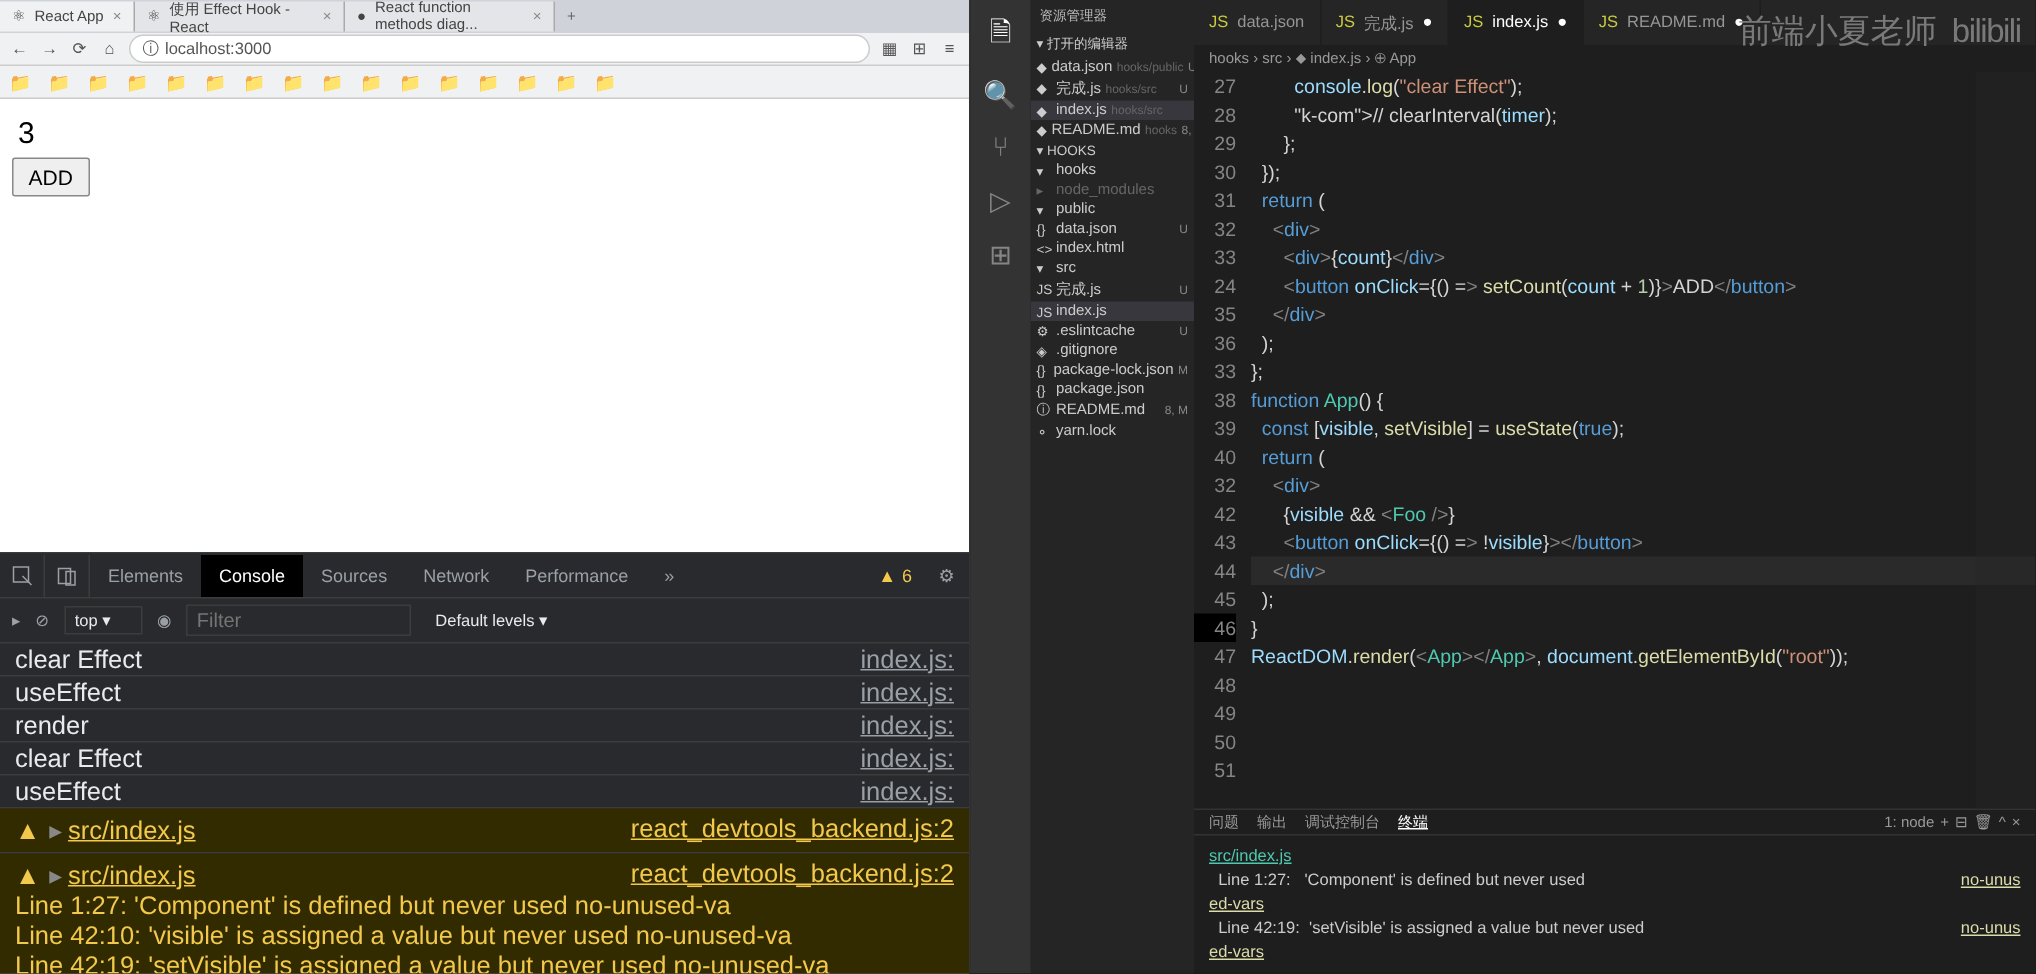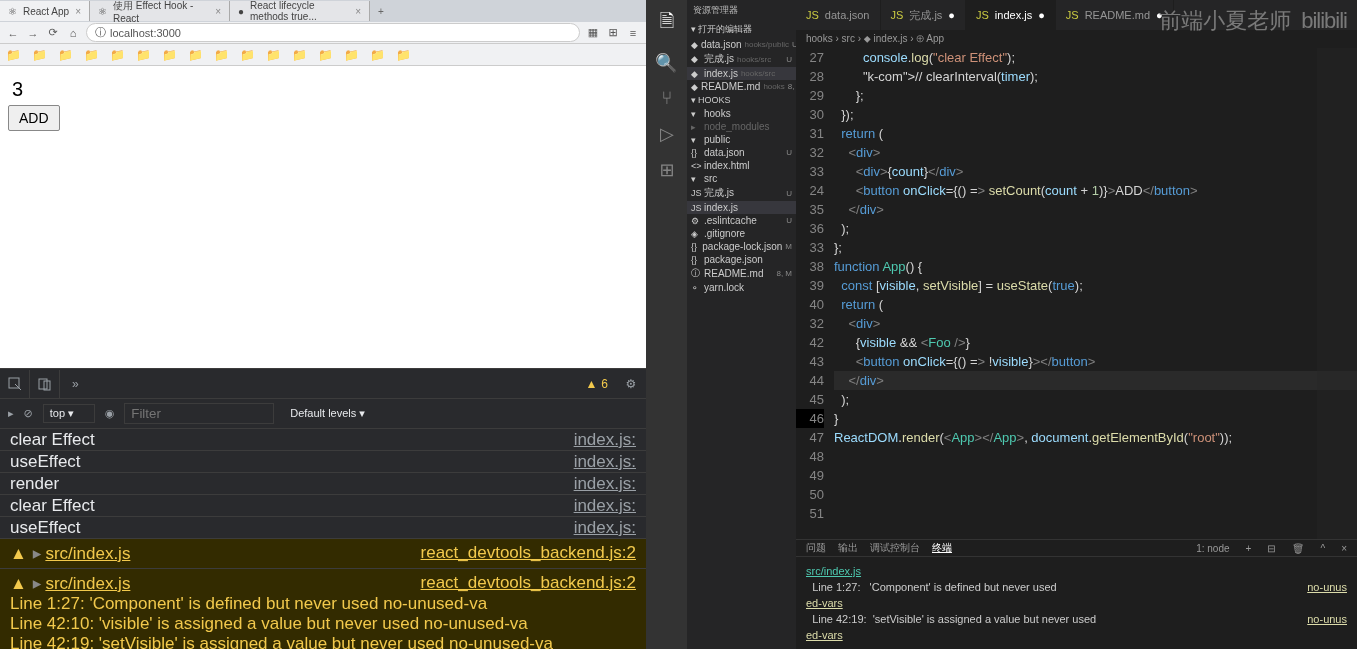--- a/index.html
+++ b/index.html
@@ -59,21 +59,21 @@
 .gutter{width:38px;text-align:right;color:#858585;padding-right:10px;user-select:none}
 .code{flex:1;color:#d4d4d4;white-space:pre}
 .minimap{position:absolute;right:0;top:0;width:40px;height:100%;background:#252526;opacity:.4}
 .k-blue{color:#569cd6}.k-lblue{color:#9cdcfe}.k-fn{color:#dcdcaa}.k-str{color:#ce9178}.k-type{color:#4ec9b0}.k-num{color:#b5cea8}.k-tag{color:#808080}
 .cursor-line{background:#2a2a2a}
 .watermark{position:absolute;top:6px;right:10px;display:flex;align-items:center;gap:10px;color:#888;font-size:22px;font-weight:normal;opacity:.85;z-index:5}
 .watermark .bili{font-family:sans-serif;letter-spacing:-1px}
 .terminal{height:110px;background:#1e1e1e;border-top:1px solid #333;font-family:Menlo,monospace;font-size:11px;color:#ccc;display:flex;flex-direction:column}
 .term-tabs{height:24px;display:flex;align-items:center;gap:12px;padding:0 10px;font-size:10px;color:#999;border-bottom:1px solid #333}
 .term-tabs .tt.active{color:#fff;text-decoration:underline}
-.term-tabs .tright{margin-left:auto;display:flex;gap:16px;align-items:center}
+.term-tabs .tright{margin-left:auto;display:flex;gap:4px;align-items:center}
 .term-body{flex:1;padding:6px 10px;white-space:pre-wrap;line-height:16px}
 .t-yel{color:#dcdcaa;text-decoration:underline}.t-cyan{color:#4ec9b0;text-decoration:underline}
 svg{display:block}
 </style>
 </head>
 <body>
 
 <div class="left-pane">
   <div class="browser-tabs">
     <div class="btab active">
@@ -81,21 +81,21 @@
         <span>React App</span>
         <span class="x">×</span>
       </div>
     <div class="btab">
         <span>⚛</span>
         <span>使用 Effect Hook - React</span>
         <span class="x">×</span>
       </div>
     <div class="btab">
         <span>●</span>
-        <span>React lifecycle methods true...</span>
+        <span>React function methods diag...</span>
         <span class="x">×</span>
       </div>
     <div class="newtab">+</div>
   </div>
   <div class="addr-bar">
     <span class="nav-ico">←</span>
     <span class="nav-ico">→</span>
     <span class="nav-ico">⟳</span>
     <span class="nav-ico">⌂</span>
     <div class="url">
@@ -134,20 +134,27 @@
           <svg width="16" height="16">
             <rect x="2" y="2" width="10" height="10" fill="none" stroke="#9aa0a6"></rect>
             <path d="M8 8 l6 6" stroke="#9aa0a6"></path>
           </svg>
         </div>
       <div class="ico">
           <svg width="16" height="16">
             <rect x="2" y="3" width="8" height="10" fill="none" stroke="#9aa0a6"></rect>
             <rect x="7" y="5" width="6" height="9" fill="none" stroke="#9aa0a6"></rect>
           </svg>
+        </div>
+      <div id="dttabs" style="display:flex">
+          <div class="tab">Elements</div>
+          <div class="tab active">Console</div>
+          <div class="tab">Sources</div>
+          <div class="tab">Network</div>
+          <div class="tab">Performance</div>
         </div>
       <span class="tab">»</span>
       <div class="warn">
           <span>▲</span>
           <span>6</span>
         </div>
       <div class="gear">⚙</div>
     </div>
     <div class="dt-toolbar">
       <span>▸</span>

